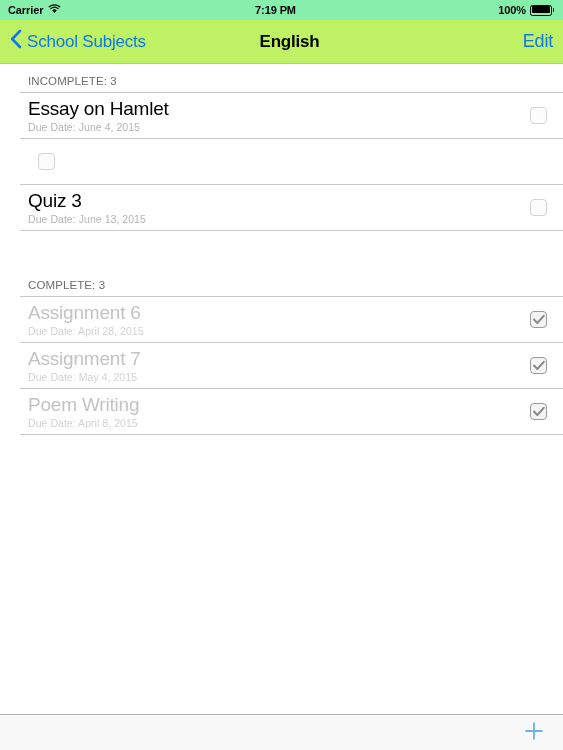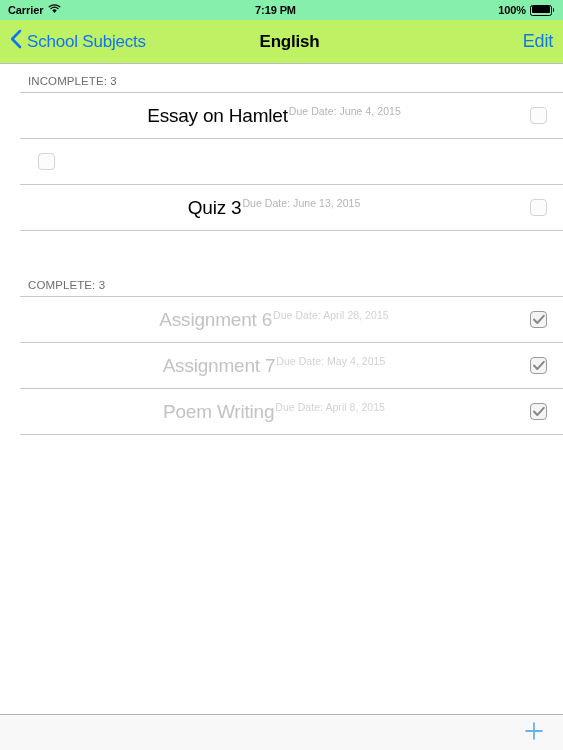--- a/index.html
+++ b/index.html
@@ -184,21 +184,21 @@
     align-items: center;
     padding: 0 16px 0 8px;
     cursor: pointer;
     position: relative;
   }
 
   .row-text {
     flex: 1 1 auto;
     min-width: 0;
     display: flex;
-    flex-direction: row;
+    flex-direction: column;
     justify-content: center;
     gap: 1px;
   }
 
   .row-title {
     font-size: 19px;
     color: #000000;
     line-height: 22px;
     letter-spacing: -0.2px;
     white-space: nowrap;

